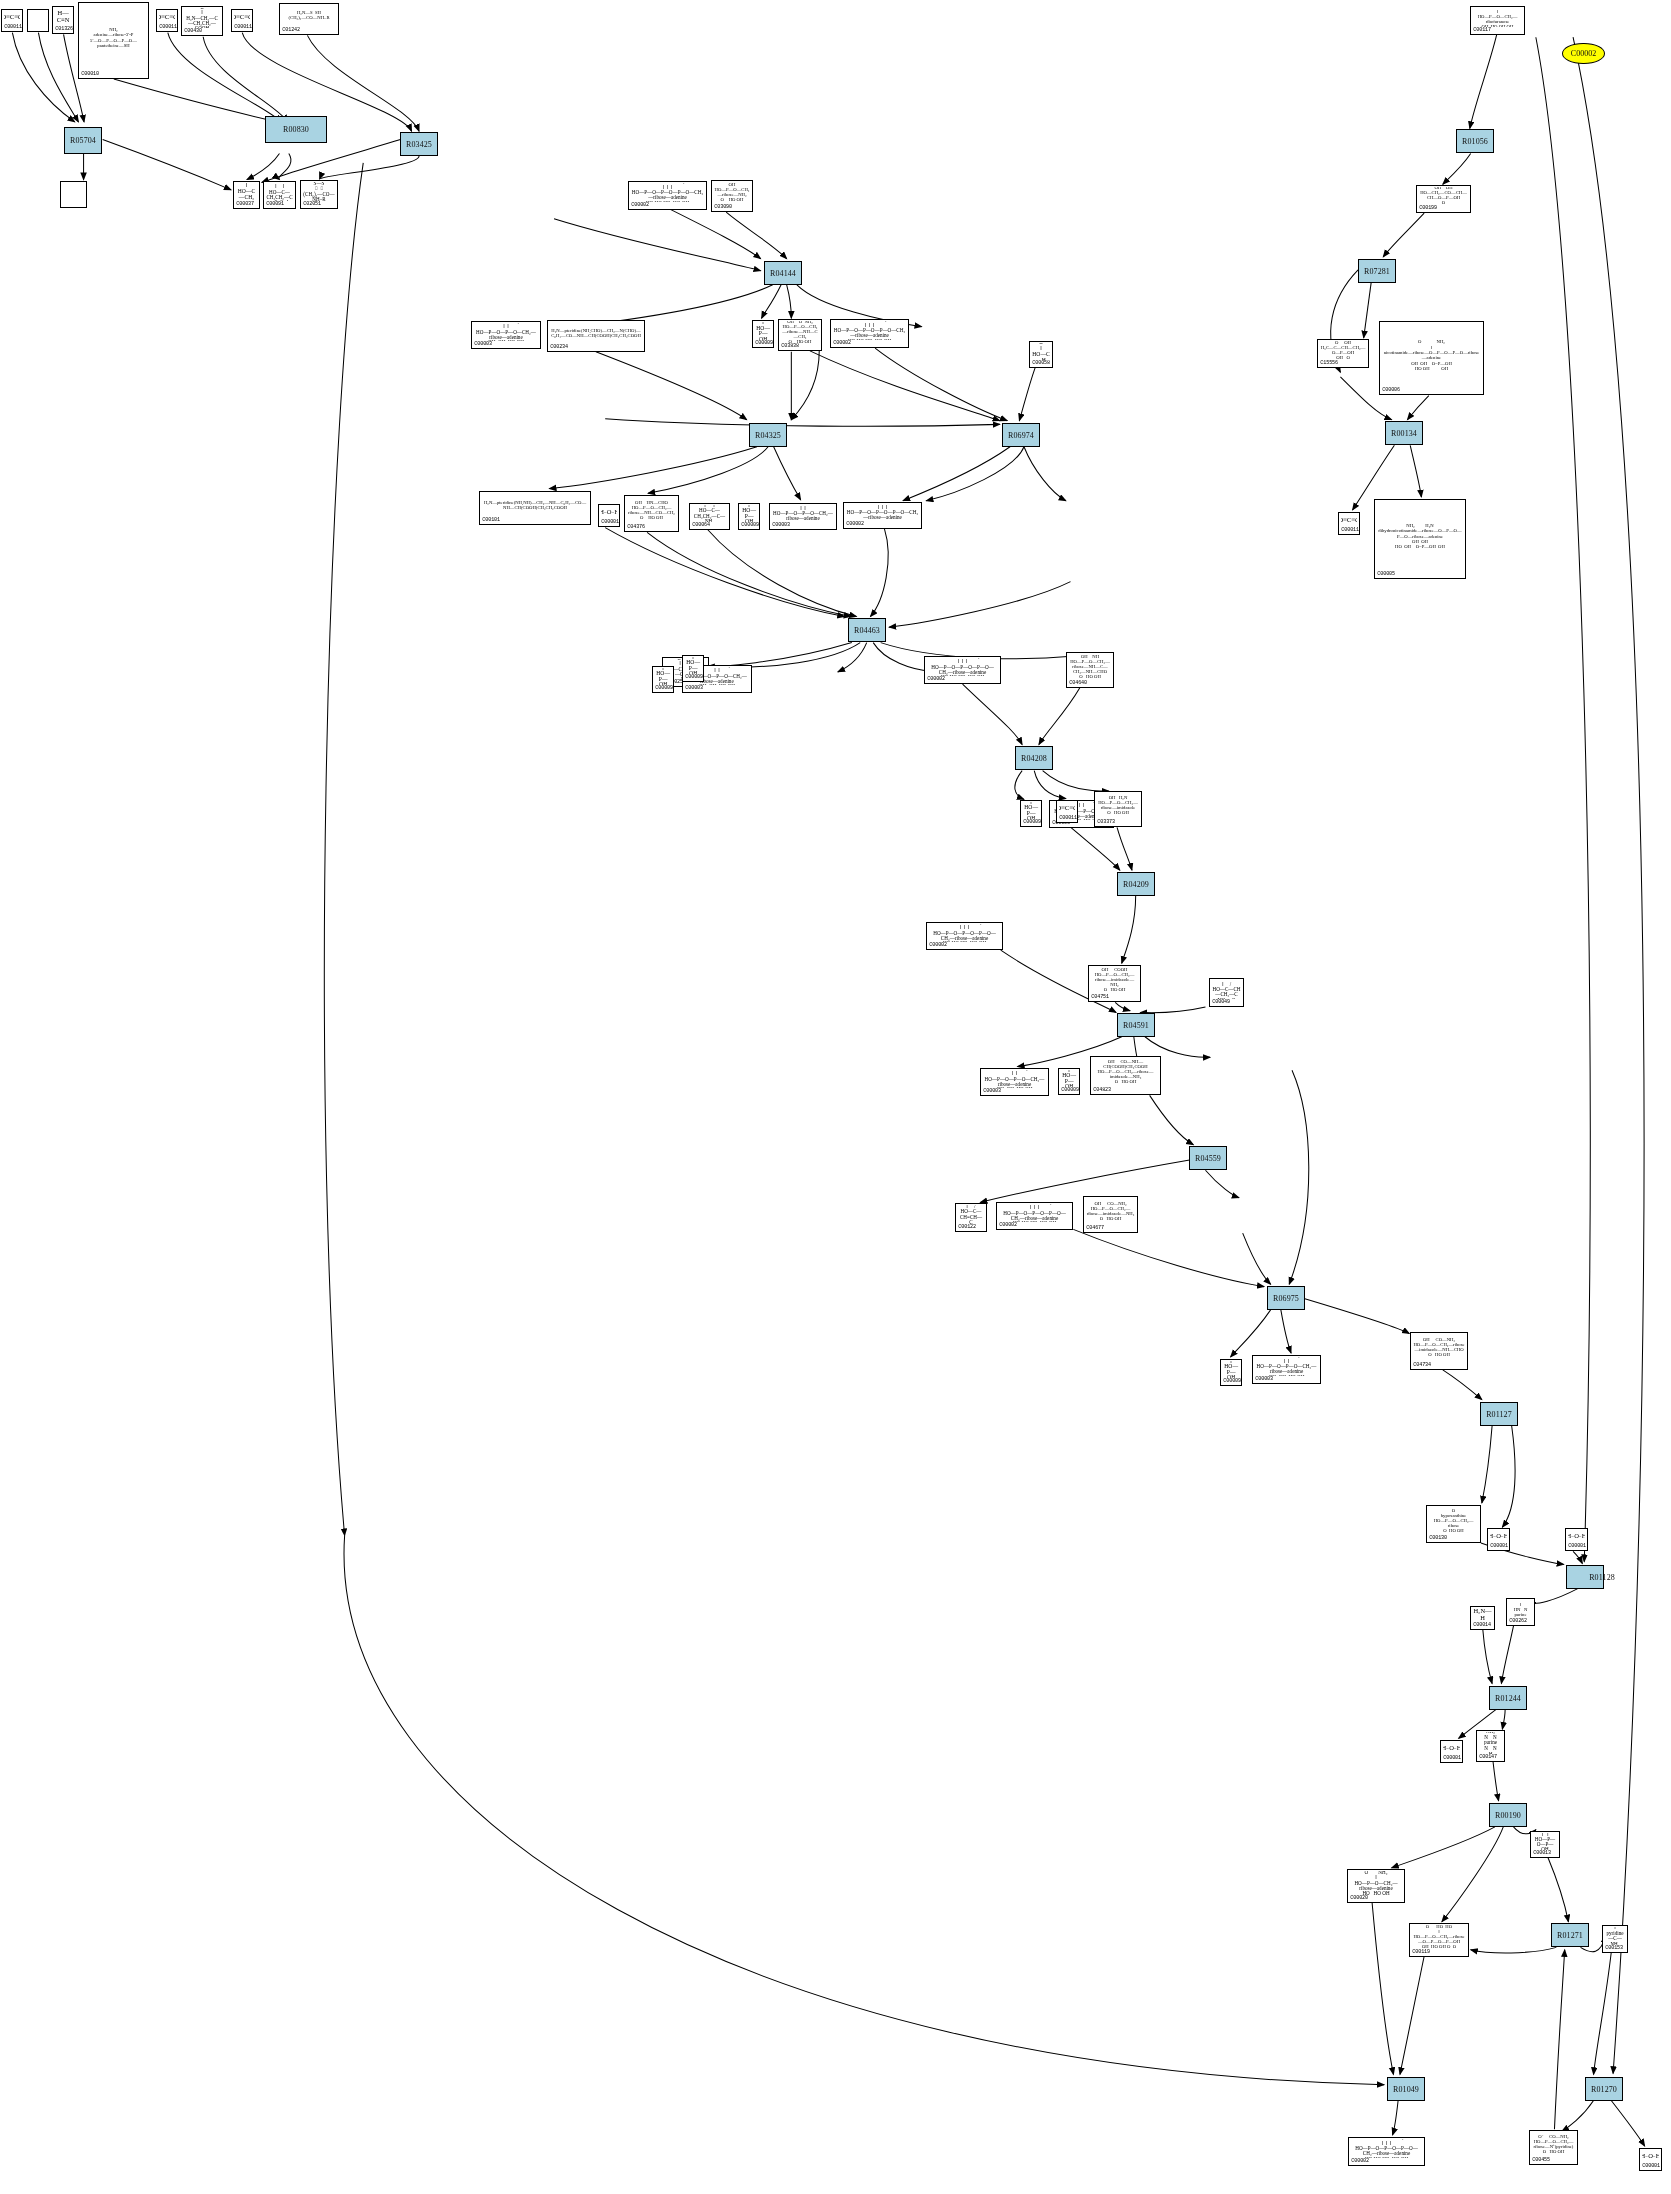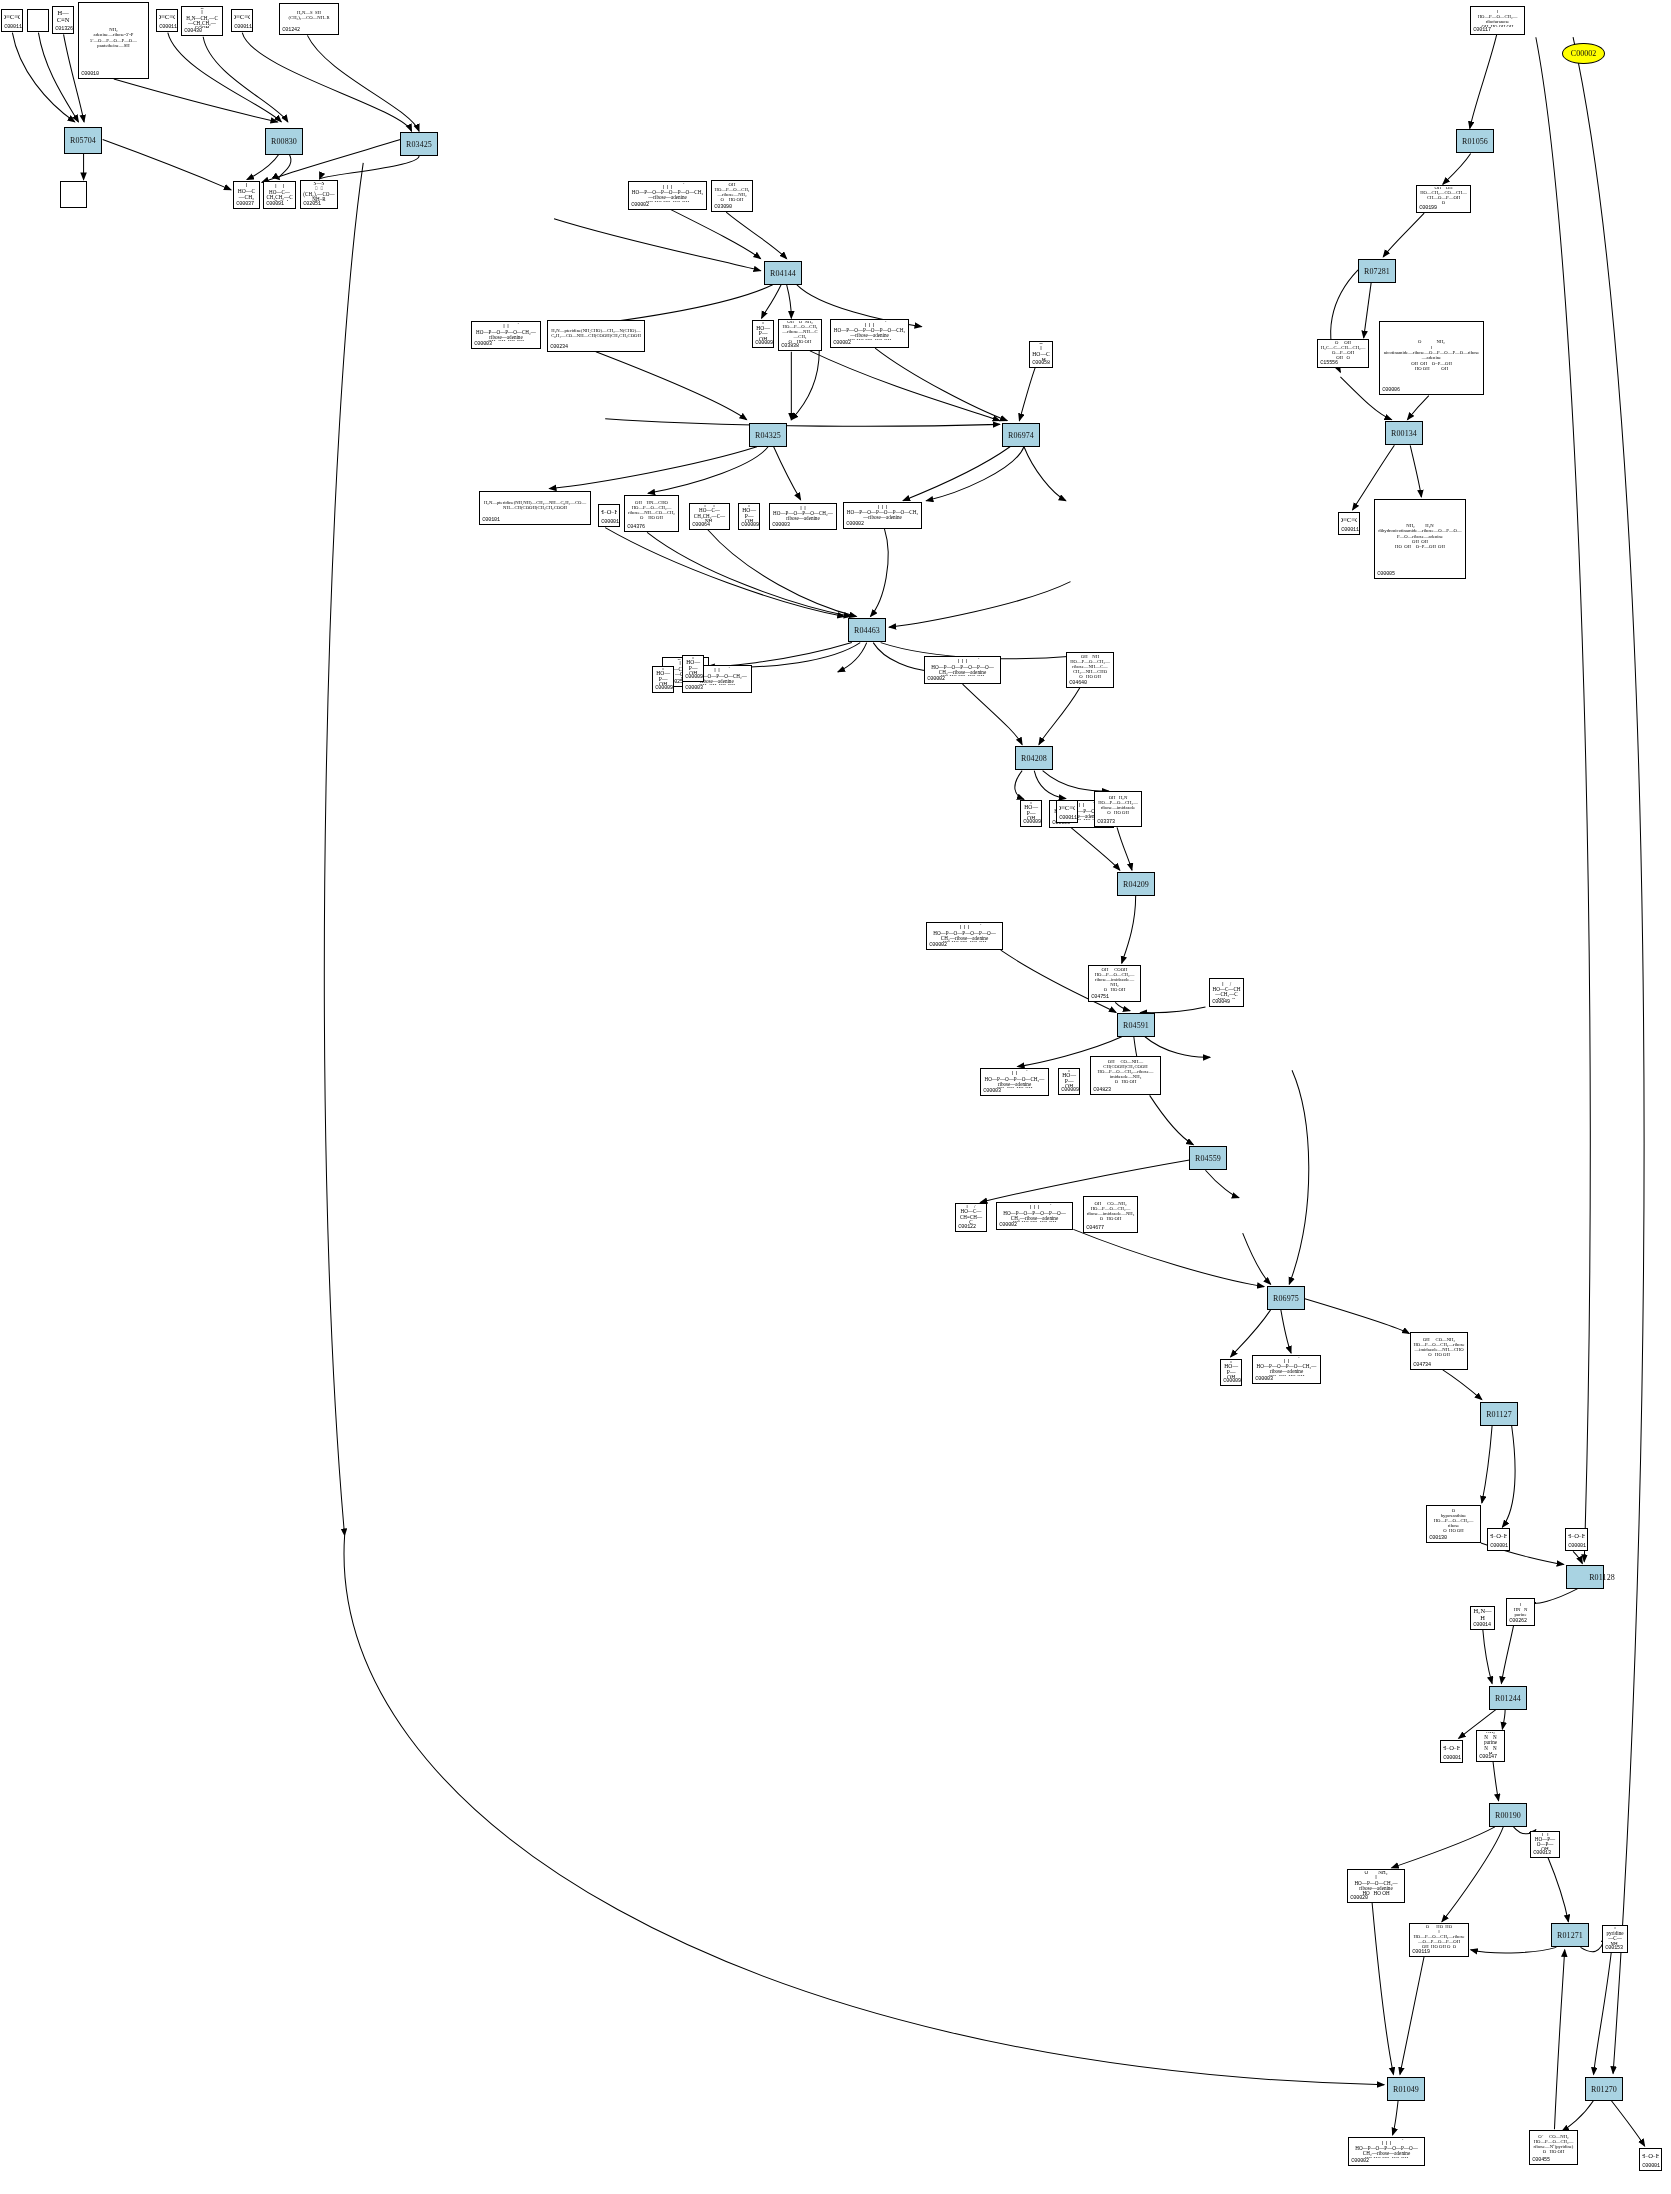--- a/index.html
+++ b/index.html
@@ -617,21 +617,21 @@
       </div>
       <div class="cid">C00455</div>
     </div>
     <div class="node cpd" style="left: 1639px; top: 2148px; width: 23px; height: 23px;">
       <div class="struct">
         <span style="font-size:6.5px">H<span style="font-size:5.1px">−</span>O<span style="font-size:5.1px">−</span>H</span>
       </div>
       <div class="cid">C00001</div>
     </div>
     <div class="node rxn" style="left: 64px; top: 127px; width: 38px; height: 27px;">R05704</div>
-    <div class="node rxn" style="left: 265px; top: 128px; width: 38px; height: 27px;">R00830</div>
+    <div class="node rxn" style="left: 265px; top: 116px; width: 62px; height: 27px;">R00830</div>
     <div class="node rxn" style="left: 400px; top: 132px; width: 38px; height: 24px;">R03425</div>
     <div class="node rxn" style="left: 764px; top: 261px; width: 38px; height: 24px;">R04144</div>
     <div class="node rxn" style="left: 1456px; top: 129px; width: 38px; height: 24px;">R01056</div>
     <div class="node rxn" style="left: 1358px; top: 259px; width: 38px; height: 24px;">R07281</div>
     <div class="node rxn" style="left: 749px; top: 423px; width: 38px; height: 24px;">R04325</div>
     <div class="node rxn" style="left: 1002px; top: 423px; width: 38px; height: 24px; text-align: right;">R06974</div>
     <div class="node rxn" style="left: 1385px; top: 421px; width: 38px; height: 24px;">R00134</div>
     <div class="node rxn" style="left: 848px; top: 618px; width: 38px; height: 24px;">R04463</div>
     <div class="node rxn" style="left: 1015px; top: 746px; width: 38px; height: 24px;">R04208</div>
     <div class="node rxn" style="left: 1117px; top: 872px; width: 38px; height: 24px;">R04209</div>

